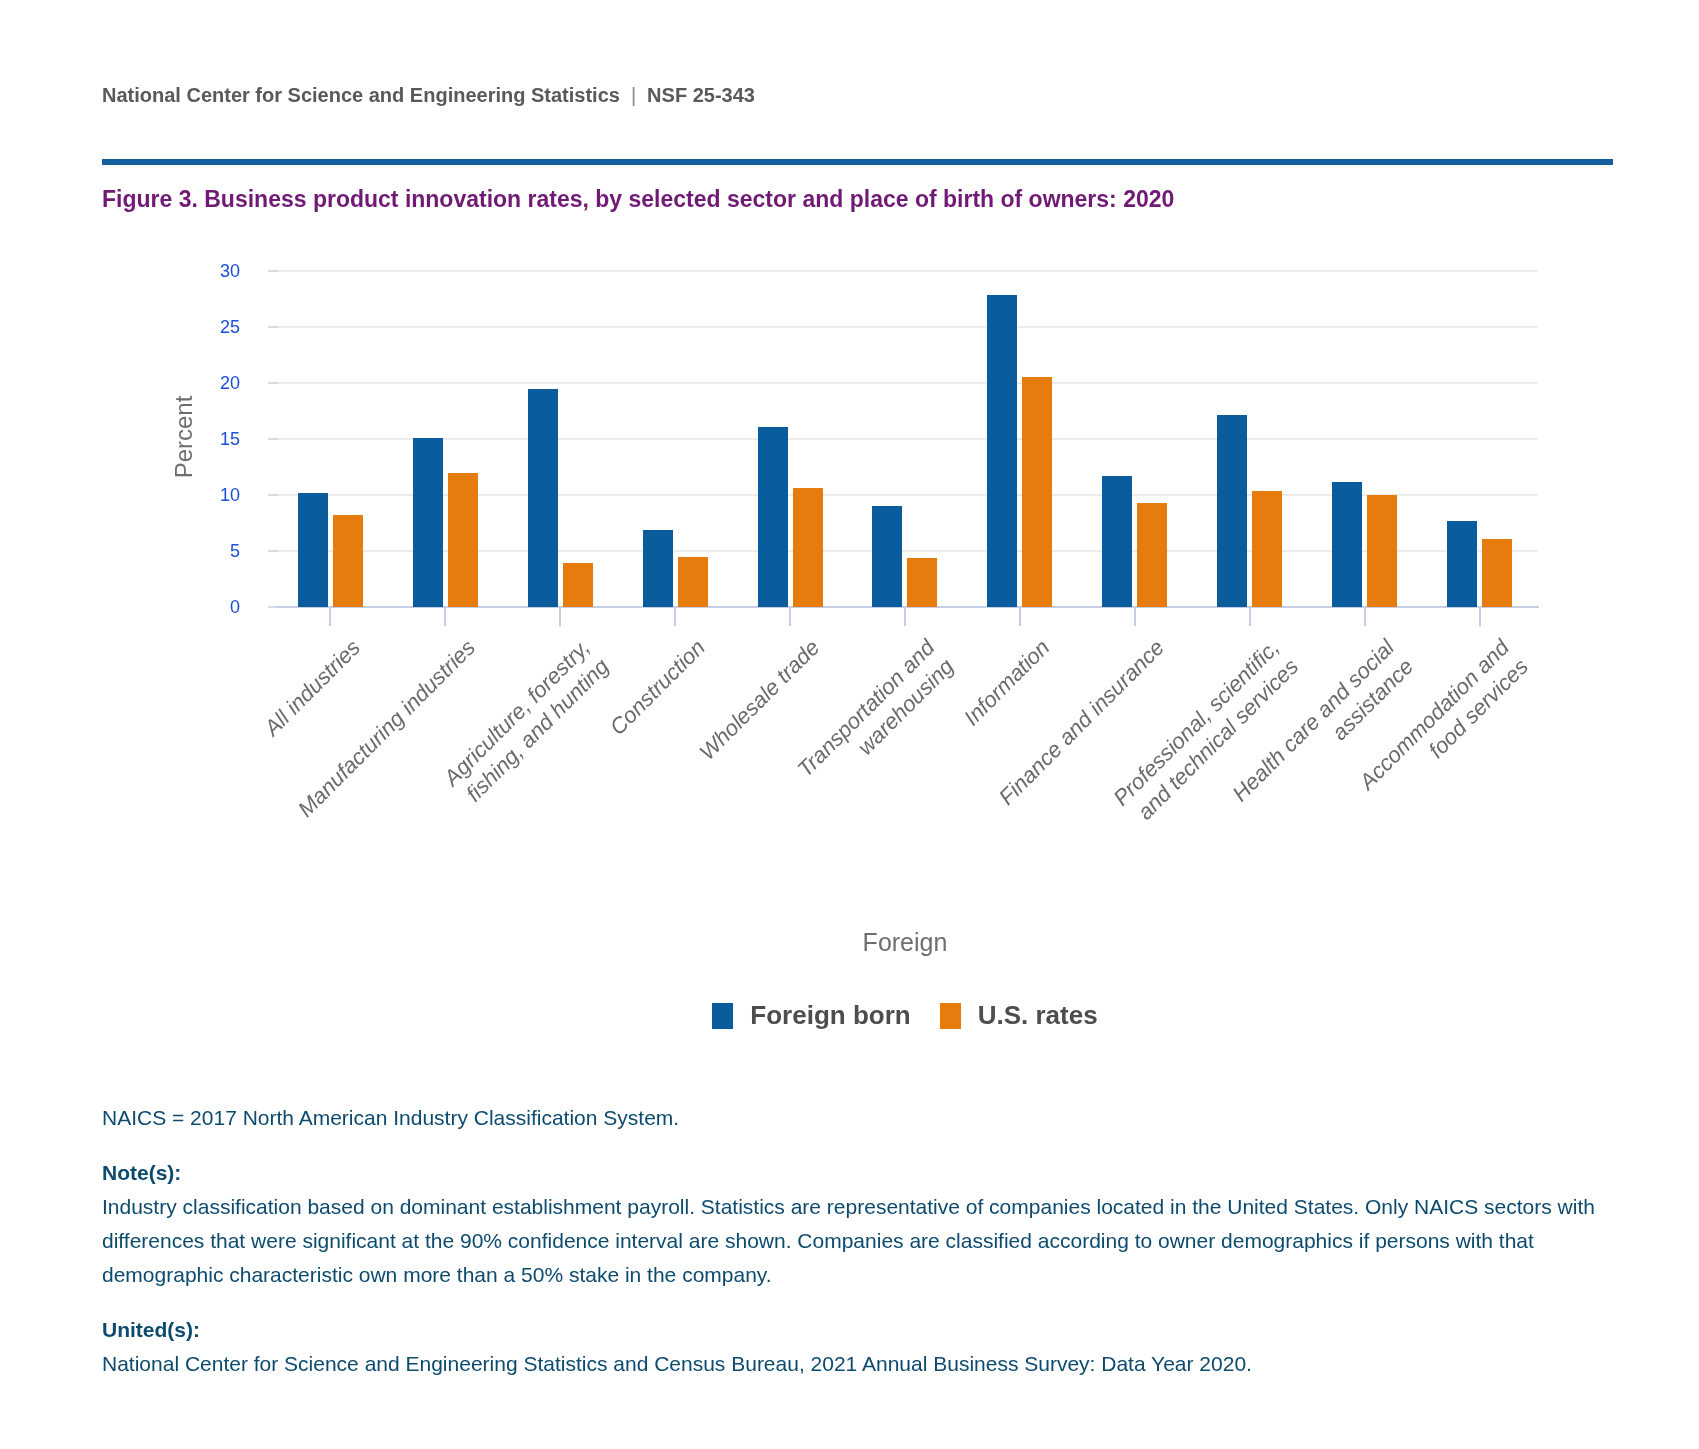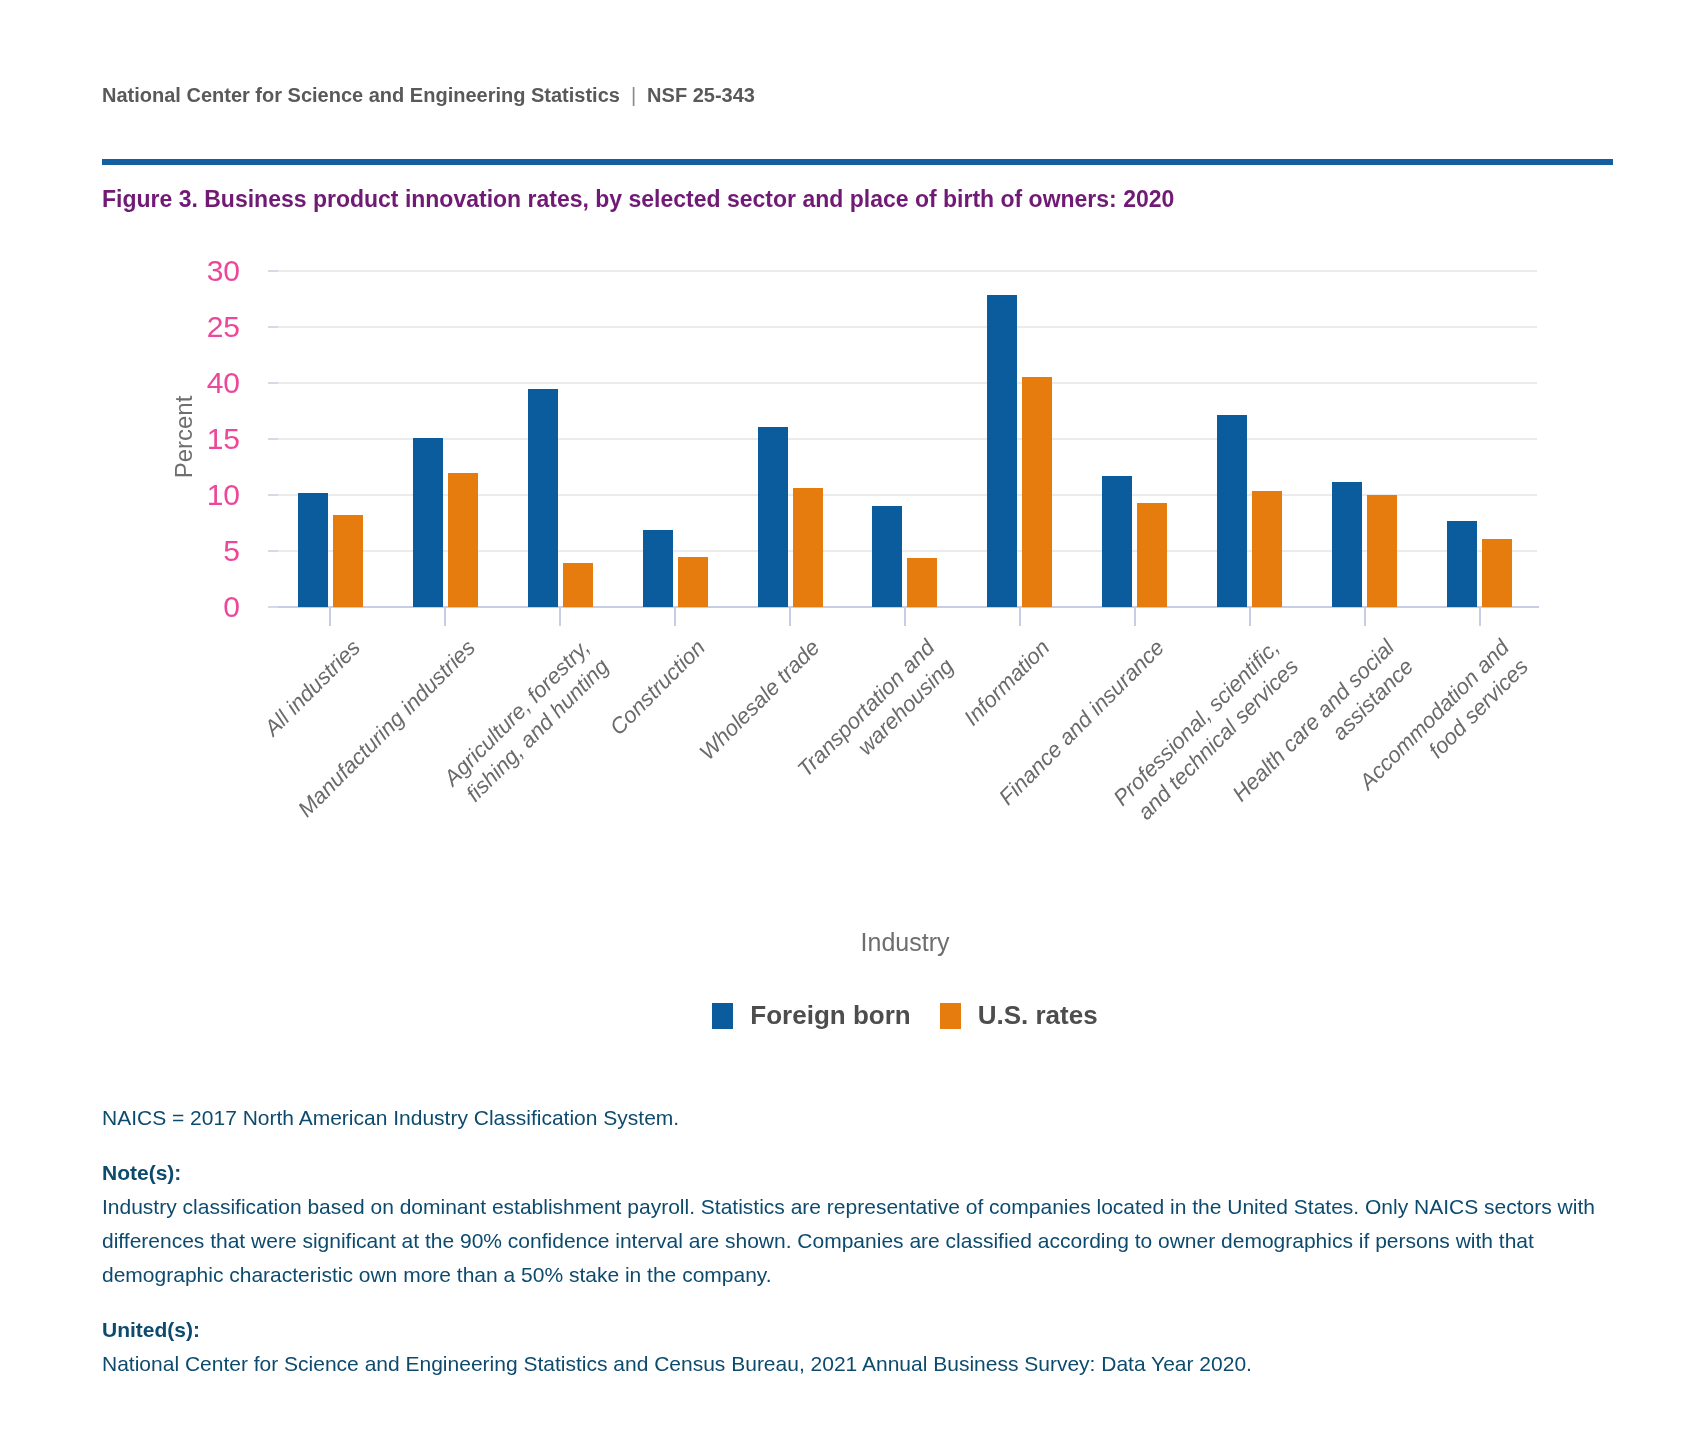--- a/index.html
+++ b/index.html
@@ -21,21 +21,21 @@
   .group { flex:1 1 0; position:relative; display:flex; align-items:flex-end; justify-content:center; gap:5px; height:100%; }
   .bar { width:30px; position:relative; z-index:1; }
   .xtick { position:absolute; top:100%; left:calc(50% - 1px); width:2px; height:19px; background:#C5CEE4; }
   .xlabel {
     position:absolute; top:calc(100% + 27px); right:calc(50% - 16px);
     transform:rotate(-45deg); transform-origin:top right;
     text-align:right; white-space:pre-line; width:max-content;
     font-style:italic; font-size:22px; line-height:27px; color:#6a6a6a;
   }
   .y-axis { position:absolute; left:178px; top:271px; width:62px; height:336px; }
-  .ytick-label { position:absolute; right:0; transform:translateY(50%); font-size:30px; color:#ec4899; }
+  .ytick-label { position:absolute; right:0; transform:translateY(50%); font-size:18px; color:#1d4ed8; }
   .y-axis-title { position:absolute; left:134px; top:423px; width:100px; height:28px; text-align:center;
     transform:rotate(-90deg); font-size:24px; color:#6e6e6e; }
   .x-axis-title { position:absolute; left:273px; top:928px; width:1264px; text-align:center; font-size:25px; color:#6e6e6e; }
 
   .legend { position:absolute; left:273px; top:1000px; width:1264px; display:flex; justify-content:center; align-items:center; gap:29px; }
   .legend-item { display:flex; align-items:center; gap:17px; }
   .legend-swatch { width:21px; height:26px; }
   .legend-label { font-size:26px; font-weight:bold; color:#4d4d4d; }
 
   .footnotes { position:absolute; left:102px; top:1101px; width:1500px; font-size:21px; line-height:34px; color:#0c4a6e; }
@@ -56,21 +56,21 @@
 
   <div class="fig-title">Figure 3. Business product innovation rates, by selected sector and place of birth of owners: 2020</div>
 
   <div class="y-axis-title">Percent</div>
 
   <div class="y-axis">
       <div class="ytick-label" style="bottom: 0%;">0</div>
       <div class="ytick-label" style="bottom: 16.6667%;">5</div>
       <div class="ytick-label" style="bottom: 33.3333%;">10</div>
       <div class="ytick-label" style="bottom: 50%; margin-left: 24px;">15</div>
-      <div class="ytick-label" style="bottom: 66.6667%;">40</div>
+      <div class="ytick-label" style="bottom: 66.6667%;">20</div>
       <div class="ytick-label" style="bottom: 83.3333%;">25</div>
       <div class="ytick-label" style="bottom: 100%;">30</div>
     </div>
 
   <div class="plot">
     <div class="baseline"></div>
     <div class="groups">
         <div class="group">
           <div class="bar" style="height: 34%; background: rgb(11, 92, 157);"></div>
           <div class="bar" style="height: 27.3333%; background: rgb(230, 124, 13);"></div>
@@ -151,21 +151,21 @@
       <div class="gridline" style="bottom: calc(50% - 1px);"></div>
       <div class="ytick-dash" style="bottom: calc(50% - 1px);"></div>
       <div class="gridline" style="bottom: calc(66.6667% - 1px);"></div>
       <div class="ytick-dash" style="bottom: calc(66.6667% - 1px);"></div>
       <div class="gridline" style="bottom: calc(83.3333% - 1px);"></div>
       <div class="ytick-dash" style="bottom: calc(83.3333% - 1px);"></div>
       <div class="gridline" style="bottom: calc(100% - 1px);"></div>
       <div class="ytick-dash" style="bottom: calc(100% - 1px);"></div>
     </div>
 
-  <div class="x-axis-title">Industry</div>
+  <div class="x-axis-title">Foreign</div>
 
   <div class="legend">
       <div class="legend-item">
         <div class="legend-swatch" style="background: rgb(11, 92, 157);"></div>
         <div class="legend-label">Foreign born</div>
       </div>
       <div class="legend-item">
         <div class="legend-swatch" style="background: rgb(230, 124, 13);"></div>
         <div class="legend-label">U.S. rates</div>
       </div>

